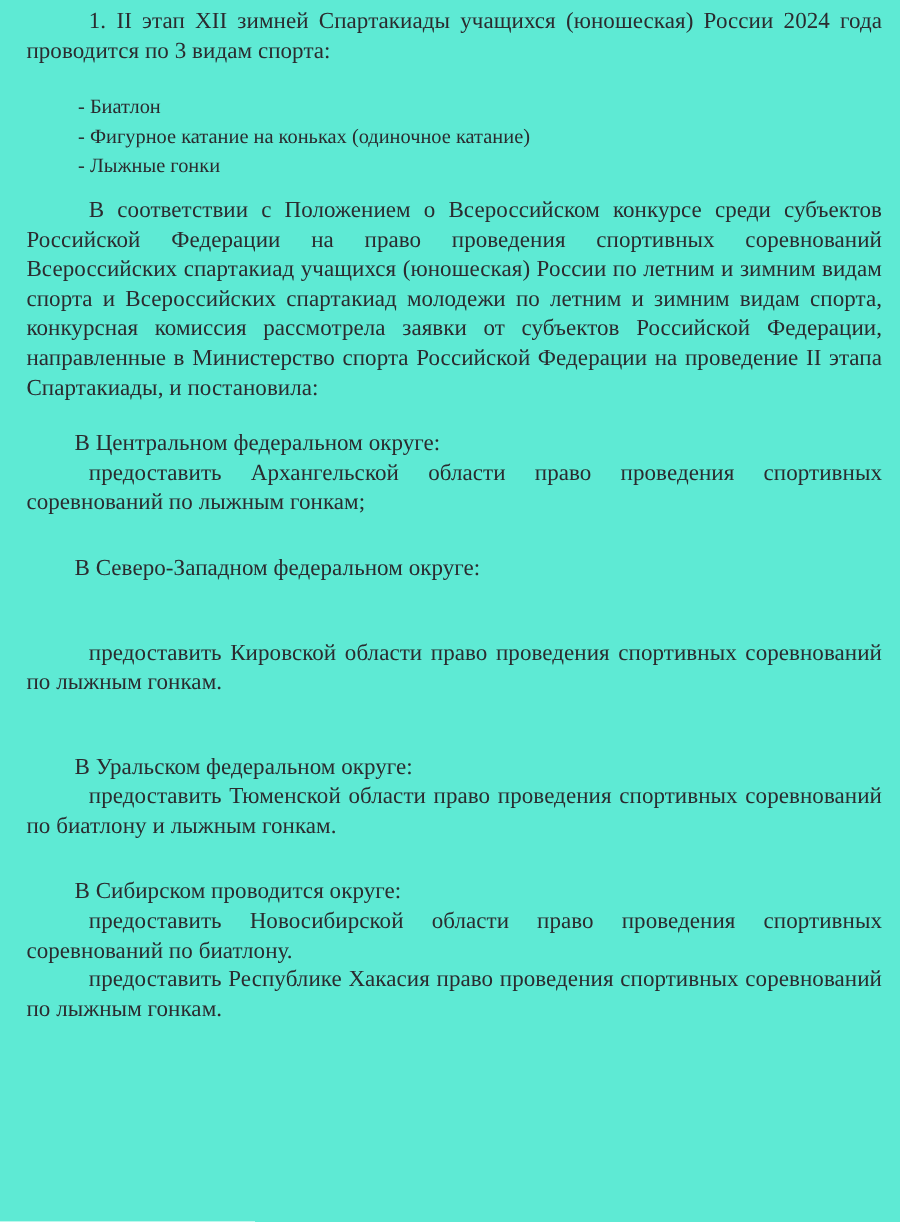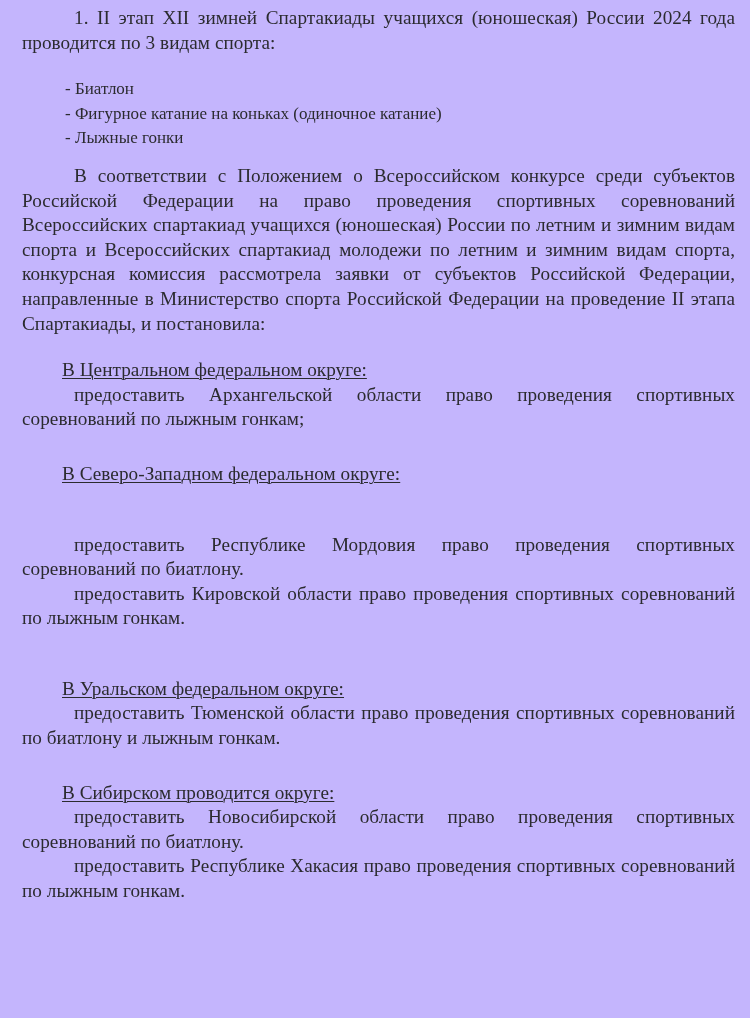--- a/index.html
+++ b/index.html
@@ -12,21 +12,21 @@
     width: 750px;
     height: 1018px;
     overflow: hidden;
     font-family: "Liberation Serif", "DejaVu Serif", serif;
     color: #2b2b2f;
   }
   .page {
     position: relative;
     width: 750px;
     height: 1018px;
-    background: #c4b5fd;
+    background: #5eead4;
     padding: 0;
     box-sizing: border-box;
   }
   .body-col {
     position: absolute;
     left: 22px;
     top: 6px;
     width: 713px;
   }
   p {
@@ -69,21 +69,20 @@
     text-align: left;
     white-space: nowrap;
   }
   .district-head {
     font-size: 19.2px;
     line-height: 24.6px;
     padding-left: 40px;
     text-align: left;
   }
   .district-head .u {
-    text-decoration: underline;
     text-decoration-thickness: 1px;
     text-underline-offset: 2px;
   }
   .gap-sm { height: 13px; }
   .gap-md { height: 22px; }
   .gap-lg { height: 30px; }
   .gap-xl { height: 46px; }
   .spacer-block { width: 100%; }
 </style>
 </head>
@@ -114,21 +113,20 @@
     <p class="para para-nostretch">предоставить Архангельской области право проведения спортивных соревнований по лыжным гонкам;</p>
 
     <div class="gap-lg spacer-block"></div>
 
     <p class="district-head">
       <span class="u">В Северо-Западном федеральном округе:</span>
     </p>
 
     <div class="gap-xl spacer-block"></div>
 
-    <p class="para para-nostretch">предоставить Республике Мордовия право проведения спортивных соревнований по биатлону.</p>
     <p class="para para-nostretch">предоставить Кировской области право проведения спортивных соревнований по лыжным гонкам.</p>
 
     <div class="gap-xl spacer-block"></div>
 
     <p class="district-head">
       <span class="u">В Уральском федеральном округе:</span>
     </p>
     <p class="para para-nostretch">предоставить Тюменской области право проведения спортивных соревнований по биатлону и лыжным гонкам.</p>
 
     <div class="gap-lg spacer-block"></div>

